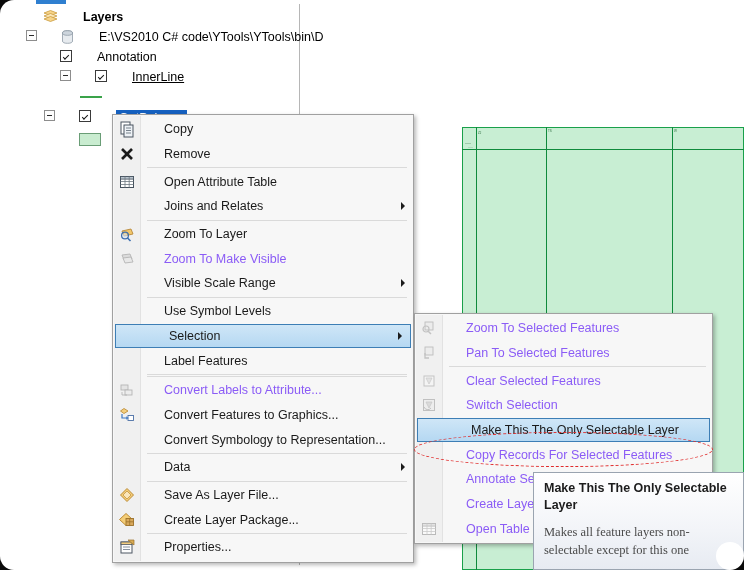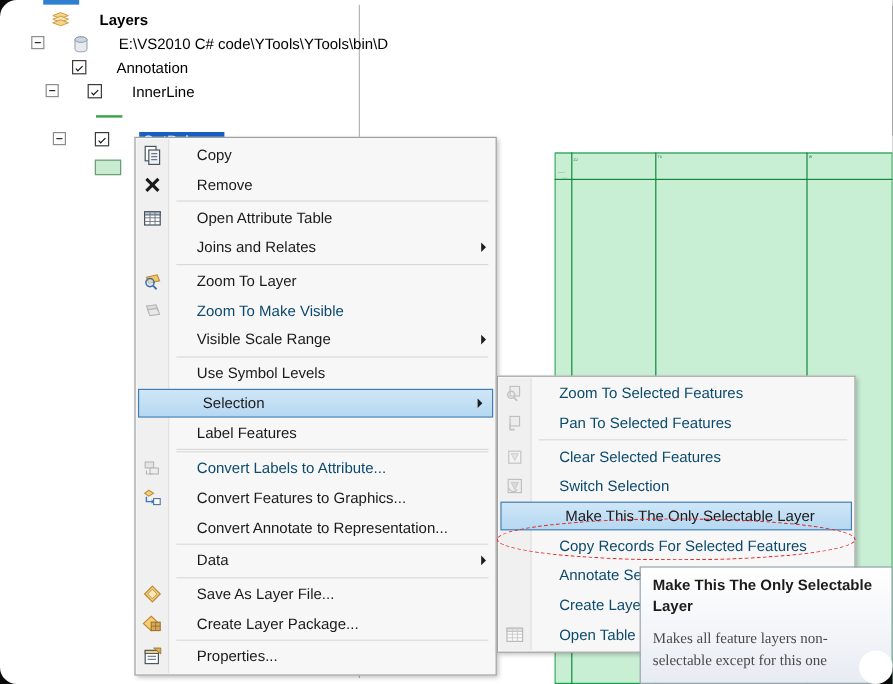--- a/index.html
+++ b/index.html
@@ -154,21 +154,21 @@
     border-right: 1px solid #e2e2e2;
   }
   .mi {
     position: relative;
     display: flex; align-items: center;
     height: 24.7px;
     padding-left: 34px; padding-right: 18px;
     white-space: nowrap;
     z-index: 2;
   }
-  .mi.disabled { color: #0c4a6e; }
+  .mi.disabled { color: #8b5cf6; }
   .mi .txt { position: relative; z-index: 3; margin-left: 17px; }
   .mi.sel {
     background: linear-gradient(to bottom, #cfe6f7 0%, #b5d8f2 100%);
     border: 1px solid #3d7eb5;
     margin: 0 2px;
     padding-left: 36px;
     height: 24.7px;
   }
   .sep {
     height: 1px; background: #dadada;
@@ -259,21 +259,21 @@
         </svg>
       </span>
       <span>E:\VS2010 C# code\YTools\YTools\bin\D</span>
     </div>
 
     <div class="toc-row" style="left:60px; top:46px;">
       <span class="chk"></span>
       <span>Annotation</span>
     </div>
 
-    <div class="toc-row" style="left:38px; top:66px;">
+    <div class="toc-row" style="left:60px; top:66px;text-decoration:underline;">
       <span class="expander"></span>
       <span class="chk"></span>
       <span>InnerLine</span>
     </div>
     <div class="swatch-line" style="left:80px; top:92px;"></div>
 
     <div class="toc-row" style="left:44px; top:106px;">
       <span class="expander"></span>
       <span class="chk"></span>
       <span class="sel-lbl">OutPolygon</span>
@@ -393,21 +393,21 @@
           <polygon points="6,2.5 10,5 6,7.5 2.5,5" fill="#f5cf7d" stroke="#bd8f3c" stroke-width="0.9"></polygon>
           <rect x="10" y="9.5" width="5.5" height="5" fill="#fff" stroke="#4a6fa5" stroke-width="0.9"></rect>
           <path d="M4,8 L4,12 L9,12" fill="none" stroke="#3d78c4" stroke-width="1.2"></path>
           <polygon points="8.3,10.2 10.6,12 8.3,13.8" fill="#3d78c4"></polygon>
         </svg>
       </span>
       <span class="txt">Convert Features to Graphics...</span>
     </div>
 
     <div class="mi">
-      <span class="txt">Convert Annotate to Representation...</span>
+      <span class="txt">Convert Symbology to Representation...</span>
     </div>
 
     <div class="sep"></div>
 
     <div class="mi">
       <span class="txt">Data</span>
       <span class="arrow"></span>
     </div>
 
     <div class="sep"></div>

